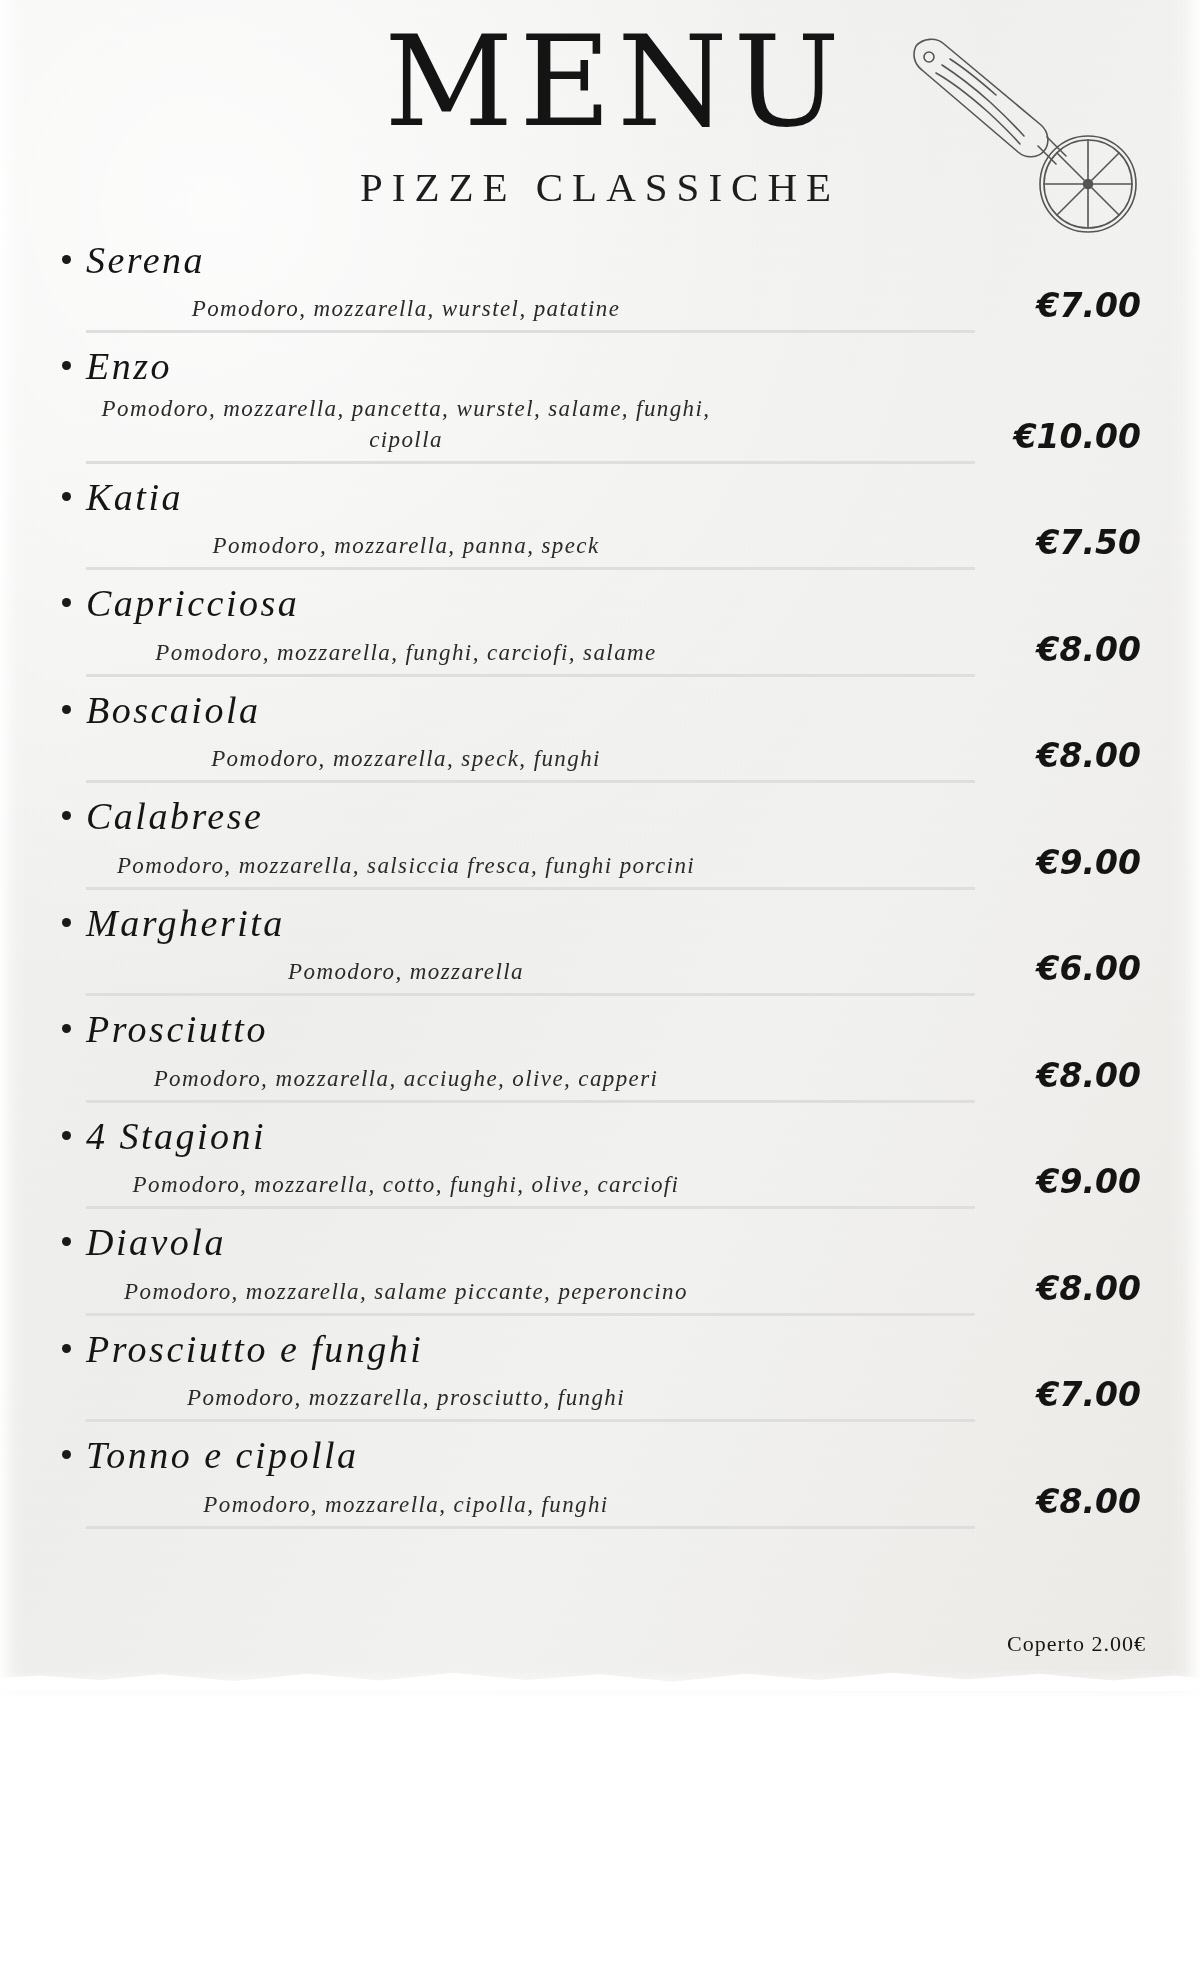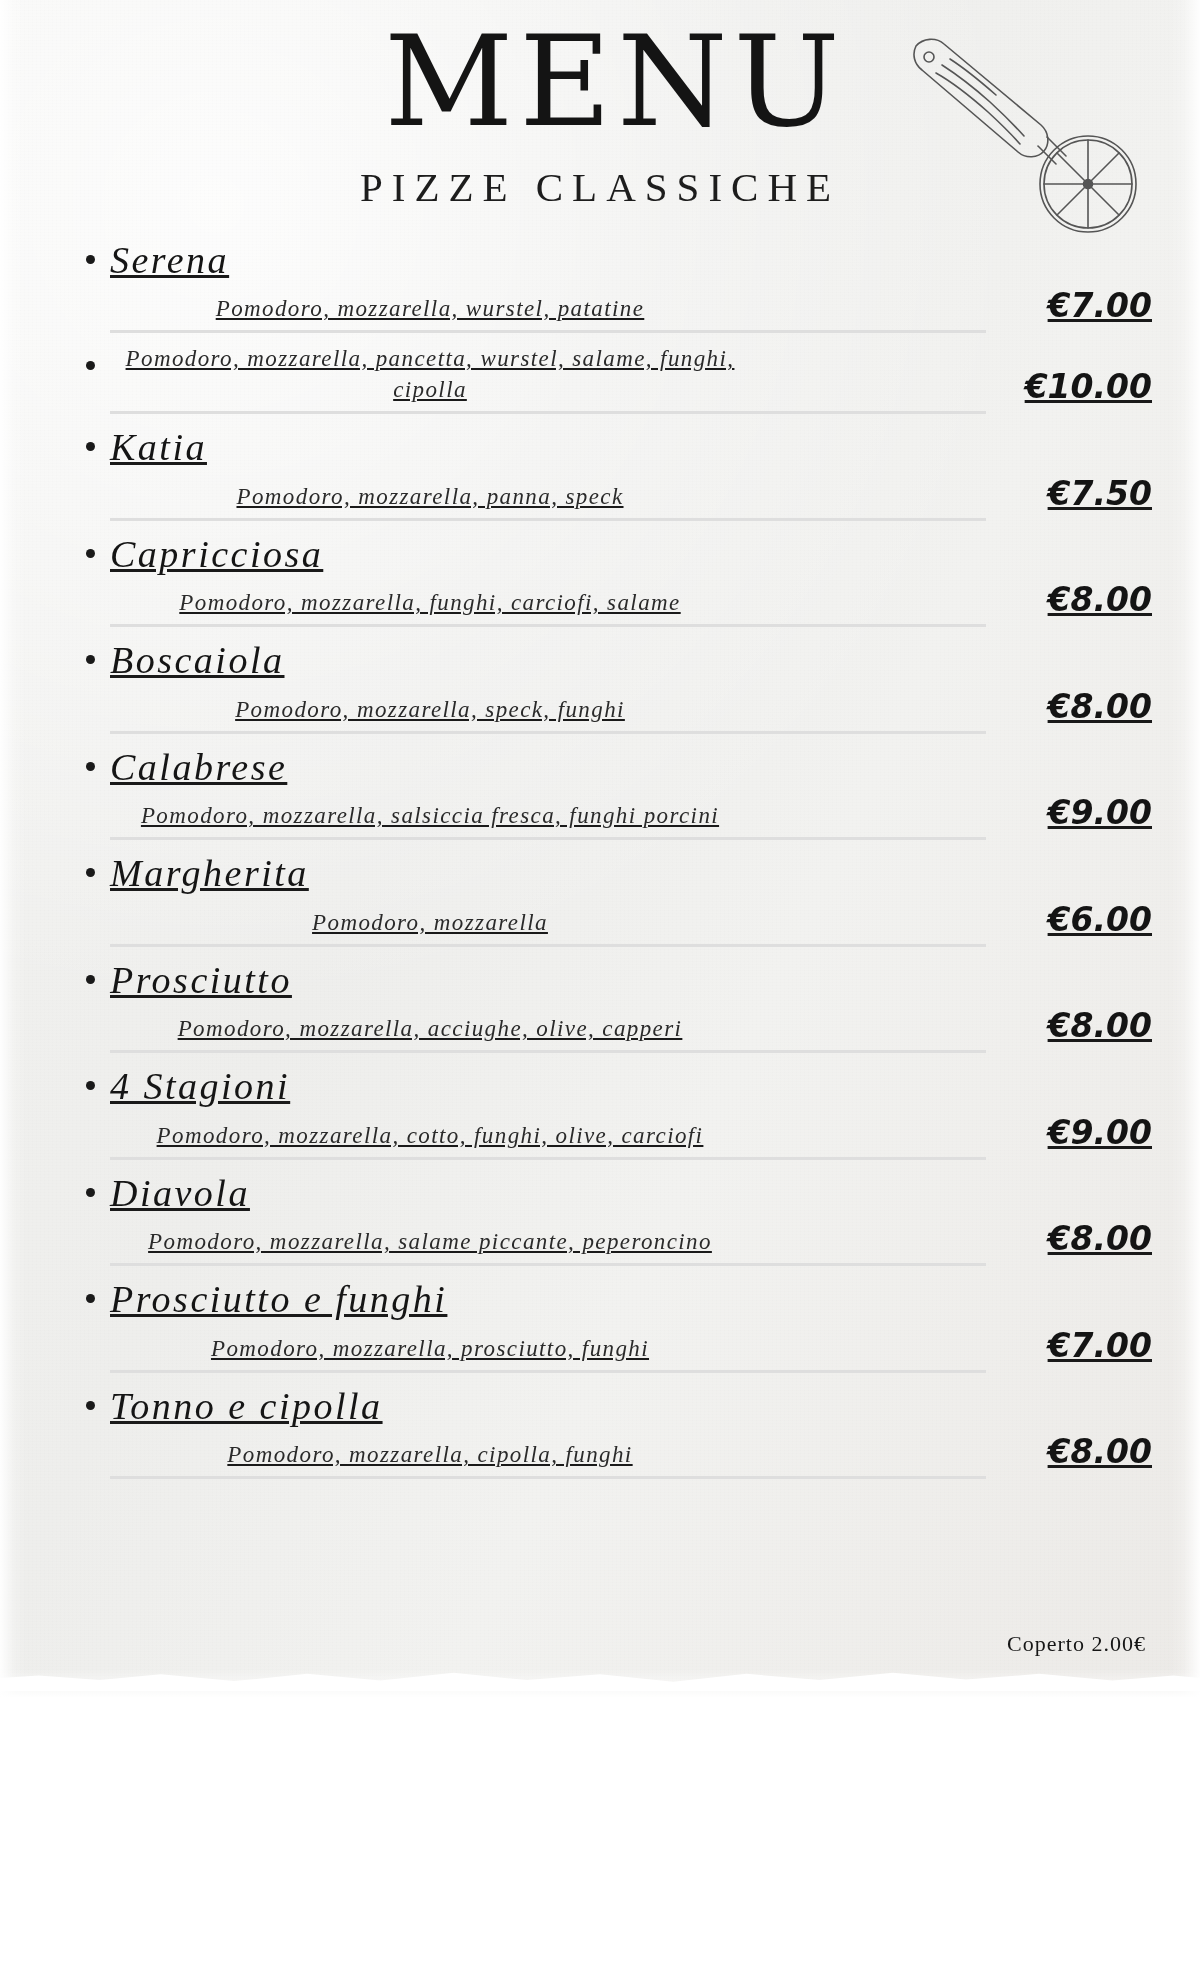--- a/index.html
+++ b/index.html
@@ -90,24 +90,23 @@
   .cutter {
     position: absolute;
     right: 52px;
     top: 24px;
     width: 250px;
     height: 220px;
   }
 
   
   .menu-list {
-    margin: 26px 0 0 0;
-    padding: 0 48px 0 64px;
+    margin: 26px 11px 0 0;
+    padding: 0 48px 0 40px;
     list-style: none;
-    text-decoration: underline;
   }
   .item {
     position: relative;
     padding: 0 0 0 46px;
     margin-bottom: 10px;
   }
   .bullet {
     position: absolute;
     left: 22px;
     top: 18px;
@@ -218,20 +217,21 @@
         <div class="desc-wrap">
           <div class="item-desc">Pomodoro, mozzarella, wurstel, patatine</div>
           <div class="rule"></div>
         </div>
         <div class="price">€7.00</div>
       </div>
     </li>
 
     <li class="item">
       <span class="bullet"></span>
+      <div class="item-name">Enzo</div>
       <div class="item-row">
         <div class="desc-wrap">
           <div class="item-desc">Pomodoro, mozzarella, pancetta, wurstel, salame, funghi, cipolla</div>
           <div class="rule"></div>
         </div>
         <div class="price">€10.00</div>
       </div>
     </li>
 
     <li class="item">

